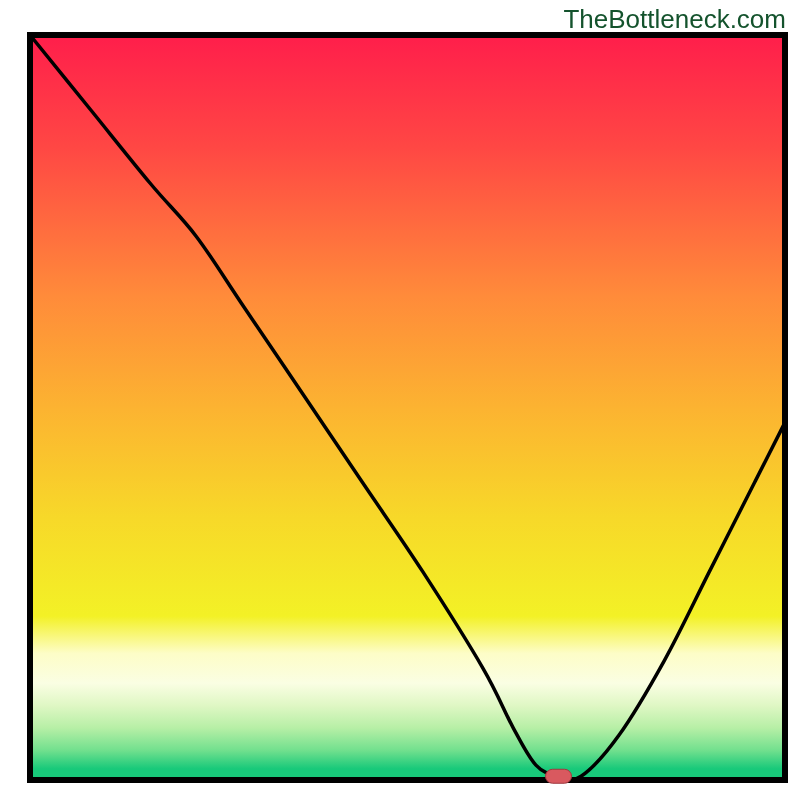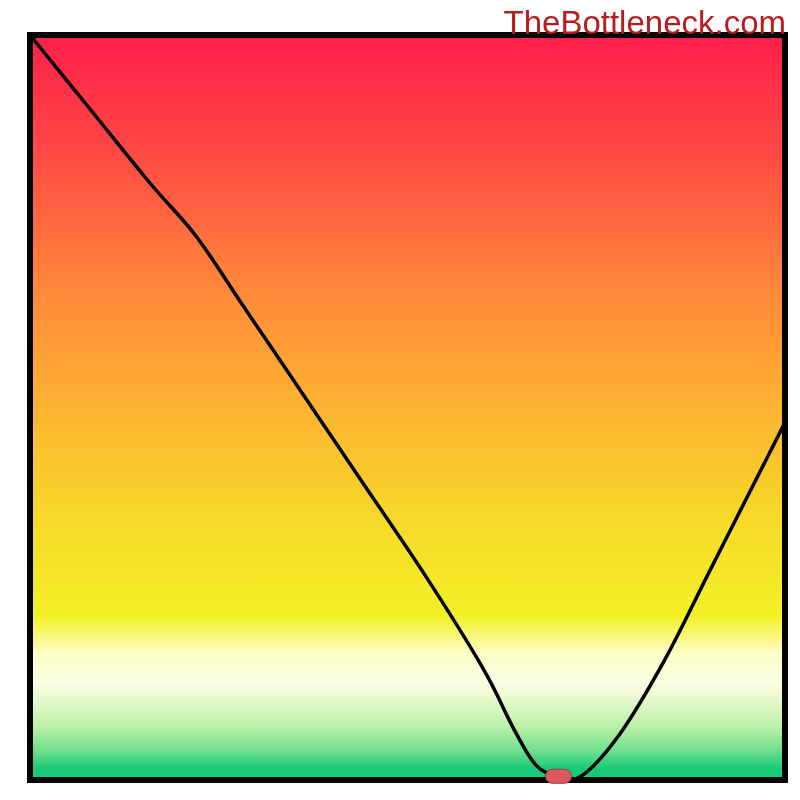--- a/index.html
+++ b/index.html
@@ -13,22 +13,22 @@
   }
   .frame {
     position: relative;
     width: 800px;
     height: 800px;
   }
   .watermark {
     position: absolute;
     top: 4px;
     right: 14px;
-    font-size: 33px;
-    color: #b91c1c;
+    font-size: 26px;
+    color: #14532d;
     font-family: Arial, sans-serif;
     letter-spacing: 0px;
     z-index: 10;
   }
   svg {
     position: absolute;
     left: 0;
     top: 0;
   }
 </style>

